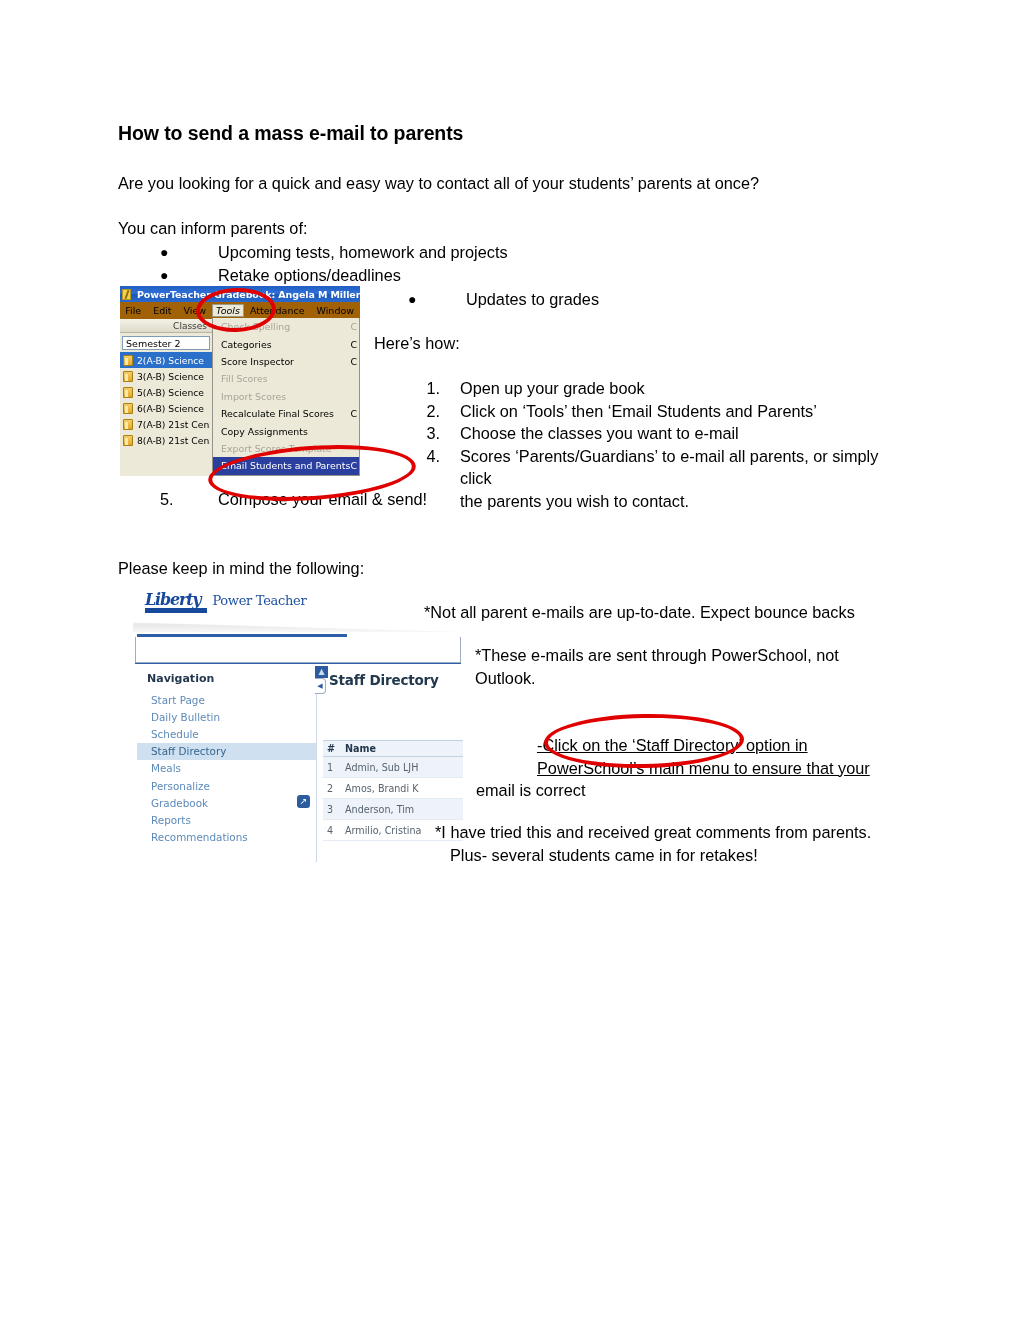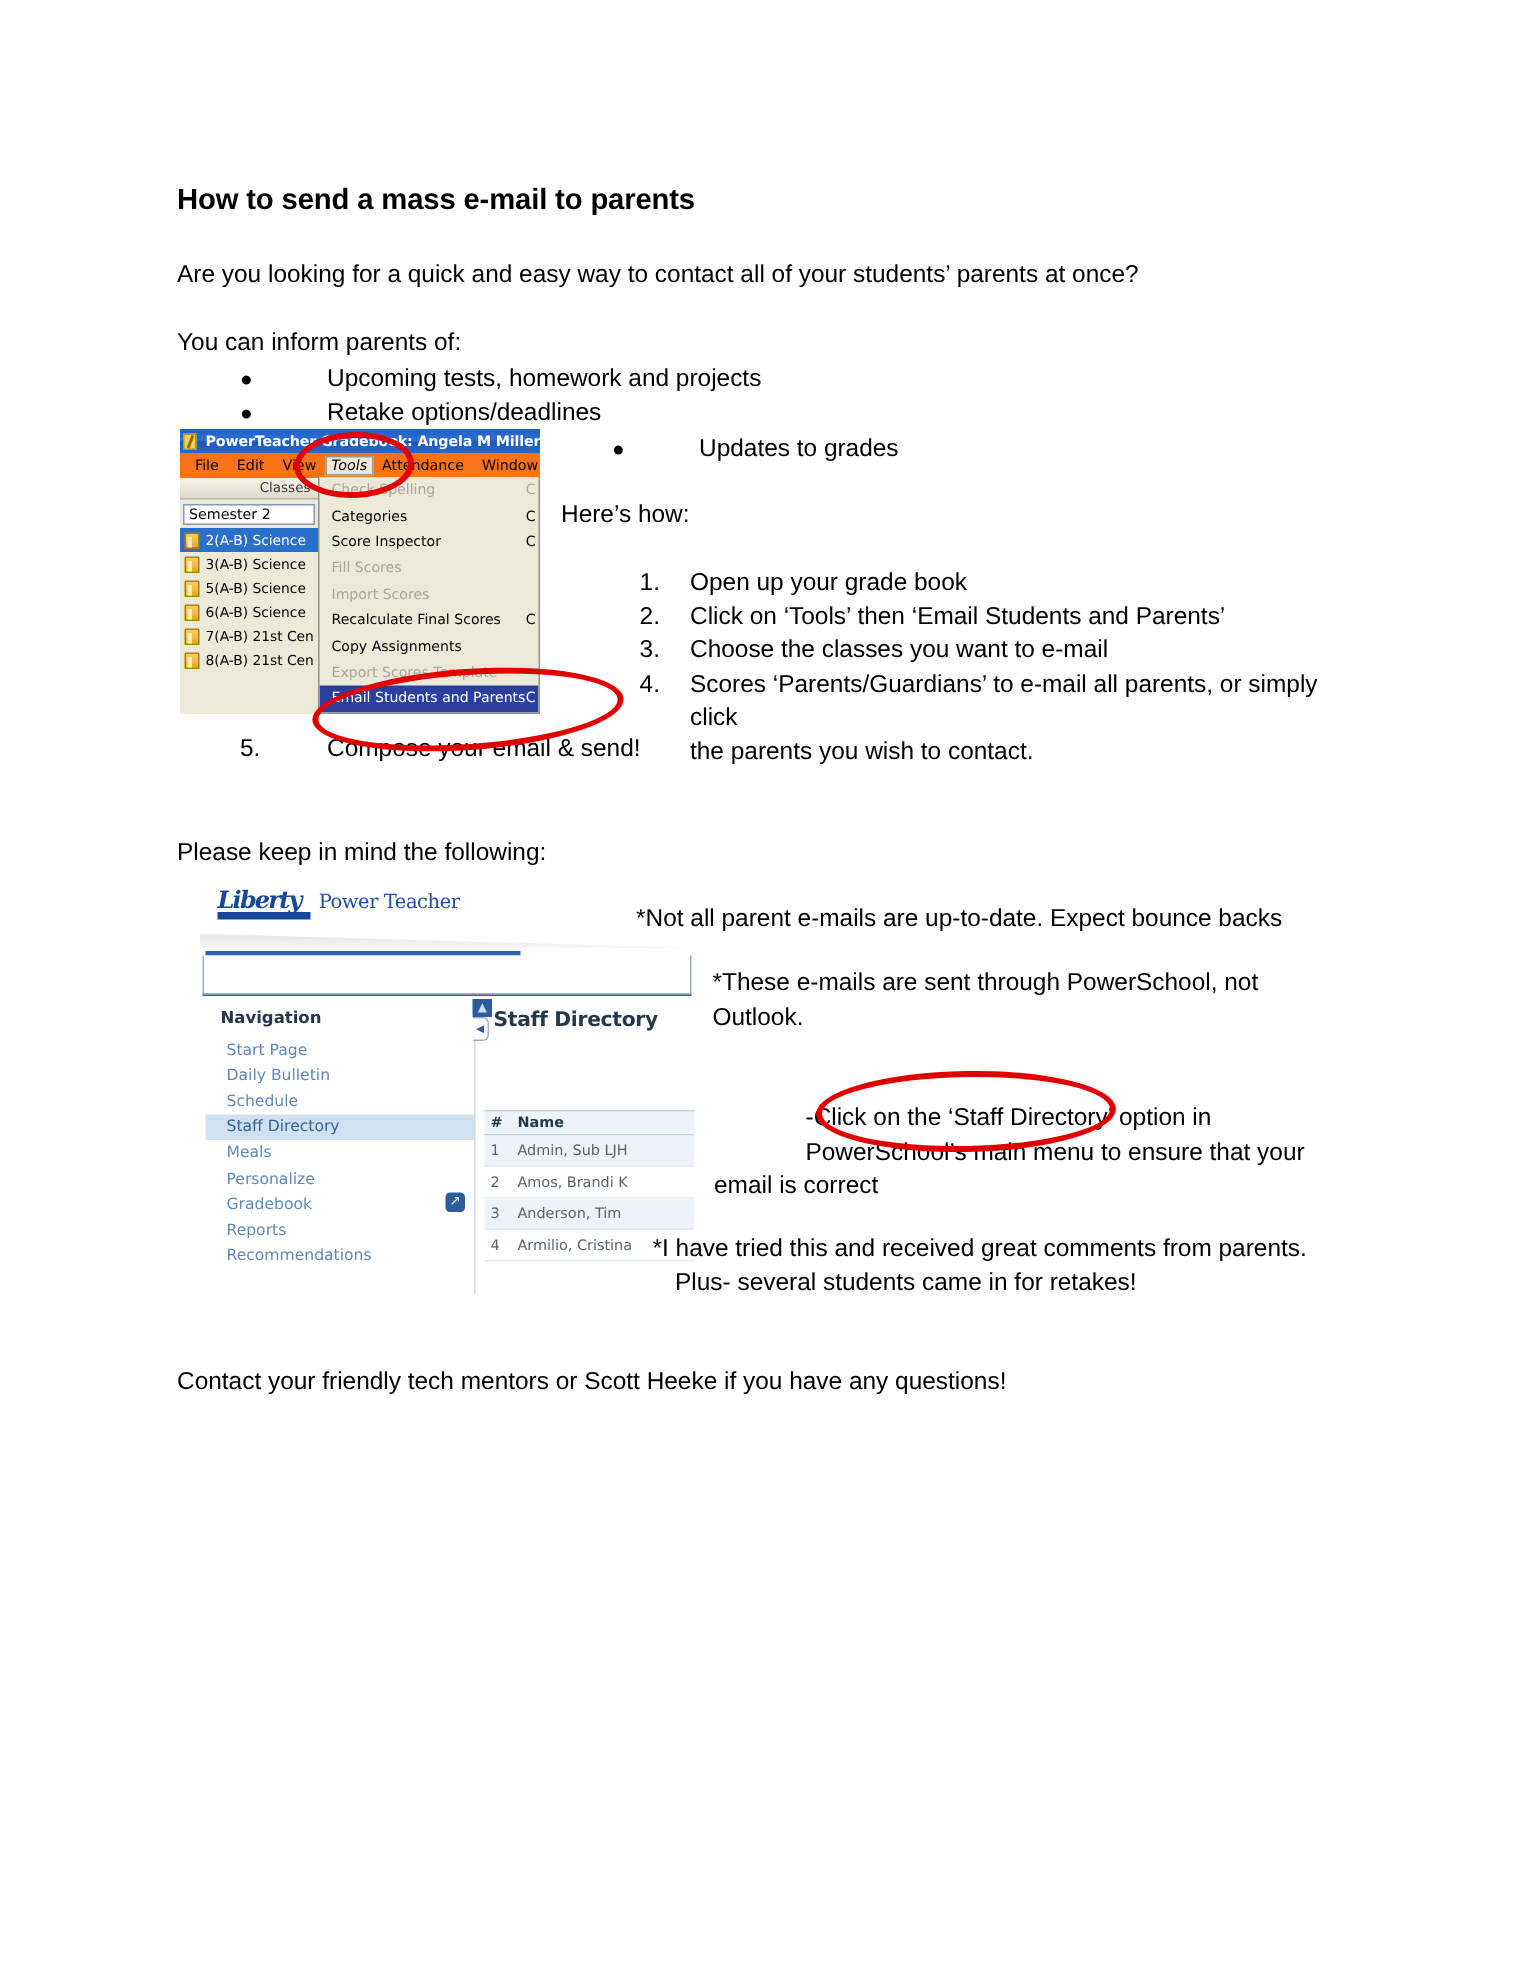--- a/index.html
+++ b/index.html
@@ -104,21 +104,21 @@
     z-index: 40;
     text-shadow:
        1px 0 0 #fff, -1px 0 0 #fff, 0 1px 0 #fff, 0 -1px 0 #fff,
        1px 1px 0 #fff, -1px -1px 0 #fff, 1px -1px 0 #fff, -1px 1px 0 #fff,
        2px 0 0 #fff, -2px 0 0 #fff, 0 2px 0 #fff, 0 -2px 0 #fff;
   }
   .c-bounce   { left: 424px; top: 601px; white-space: nowrap; }
   .c-through  { left: 475px; top: 644px; width: 420px; }
   .c-through .l2 { margin-left: -0.0px; }
   .c-makesure { left: 331px; top: 711px; white-space: nowrap; }
-  .c-click    { left: 537px; top: 734px; width: 370px; }
+  .c-click    { left: 537px; top: 734px; width: 370px; text-decoration: underline; }
   .c-emailok  { left: 476px; top: 779px; white-space: nowrap; }
   .c-tried    { left: 435px; top: 821px; width: 470px; }
   .c-tried .l2 { margin-left: 15px; }
 
   
   .gb {
     position: absolute;
     left: 120px;
     top: 286px;
     width: 240px;
@@ -162,28 +162,29 @@
   }
   .gb-title .tb-text {
     color: #ffffff;
     font-size: 9.5px;
     font-weight: bold;
     white-space: nowrap;
     letter-spacing: -0.1px;
   }
   .gb-menubar {
     height: 17px;
-    background: #f97316;
+    background: #a16207;
     display: flex;
     align-items: center;
     font-size: 9.5px;
     color: #000;
     padding-left: 4px;
     box-sizing: border-box;
     position: relative;
+    justify-content: flex-end;
   }
   .gb-menubar .mi {
     padding: 1px 6px;
     white-space: nowrap;
   }
   .gb-menubar .mi.active {
     background: #ece9d8;
     border: 1px solid #9a9a86;
     padding: 0px 3px;
     font-style: italic;
@@ -524,21 +525,20 @@
       <span>Scores ‘Parents/Guardians’ to e-mail all parents, or simply click</span>
       <div>the parents you wish to contact.</div>
     </div>
   </div>
 
   <div class="li-5">
     <span class="num">5.</span><span>Compose your email &amp; send!</span>
   </div>
 
   <div class="para p-keep">Please keep in mind the following:</div>
-  <div class="para p-contact">Contact your friendly tech mentors or Scott Heeke if you have any questions!</div>
 
   <div class="gb">
 
     <div class="gb-title">
       <span class="tb-icon"></span>
       <span class="tb-text">PowerTeacher Gradebook: Angela M Miller</span>
     </div>
 
     <div class="gb-menubar">
       <span class="mi">File</span>

